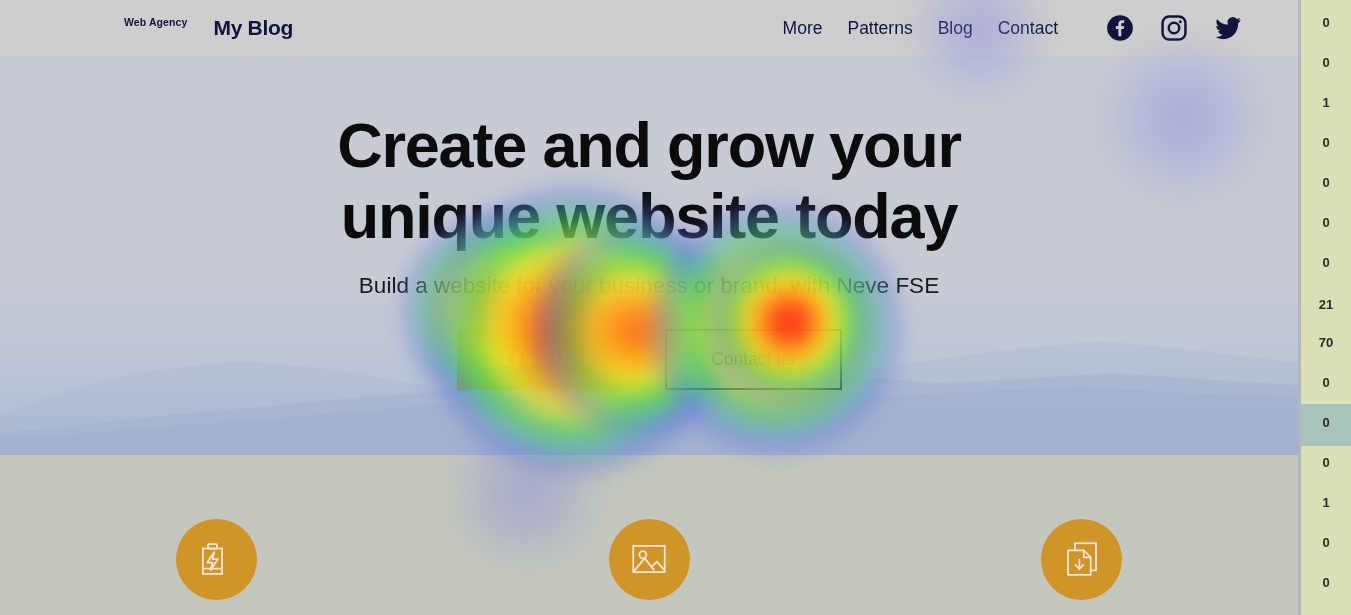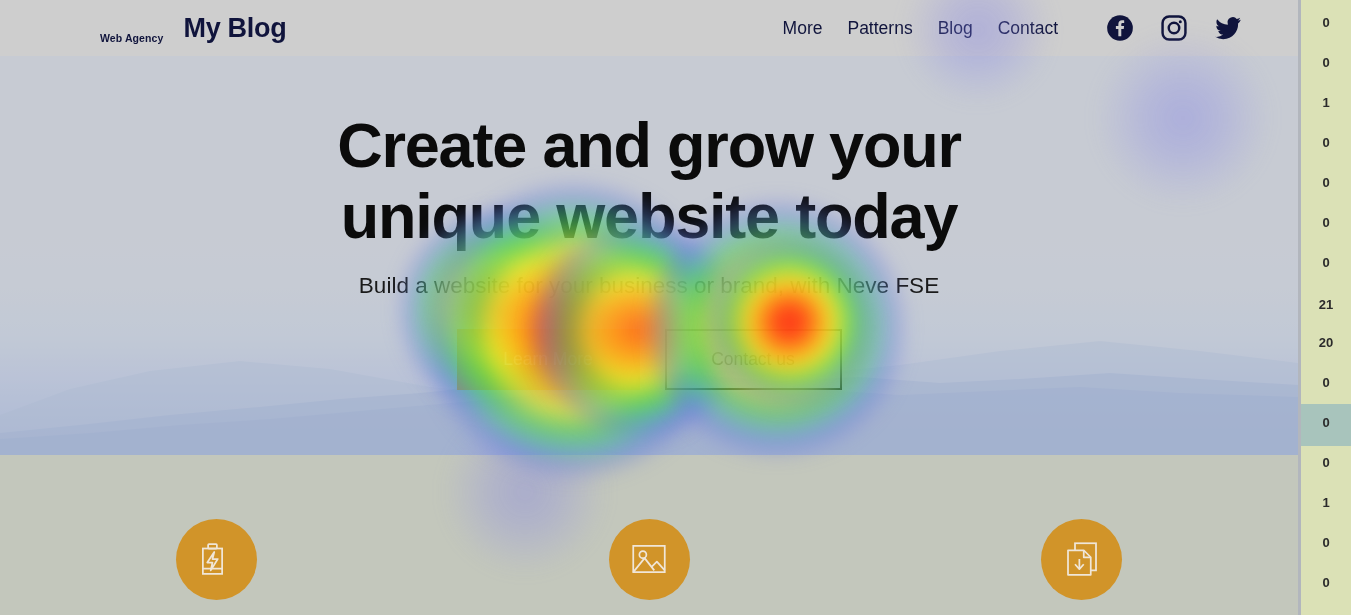--- a/index.html
+++ b/index.html
@@ -26,30 +26,30 @@
   }
 
   
   #header {
     position: absolute; left: 0; top: 0;
     width: 1298px; height: 56px;
     background: #cecece;
     display: flex; align-items: center;
     z-index: 5;
   }
-  #brand { display: flex; align-items: flex-end; }
+  #brand { display: flex; align-items: flex-start; padding-left: 24px; }
   #agency-tag {
     font-size: 10.5px; font-weight: bold; color: #10143c;
     letter-spacing: .1px;
     margin-left: 100px;
     white-space: nowrap;
   }
   #site-title {
-    font-size: 27px; font-weight: bold; color: #10143c;
-    margin-left: 20px; white-space: nowrap;
+    font-size: 21px; font-weight: bold; color: #10143c;
+    margin-left: 26px; white-space: nowrap;
     letter-spacing: -.3px;
   }
   #nav {
     margin-left: auto;
     display: flex; align-items: center; gap: 25px;
   }
   .nav-link {
     font-size: 17.5px; color: #10143c;
     text-decoration: none; white-space: nowrap;
     cursor: pointer;
@@ -300,21 +300,21 @@
     <div id="rail-bands">
         <div class="rail-band" style="top: 404px; height: 42px; background: rgb(168, 196, 188);"></div>
         <div class="rail-cell" style="top: 15px;">0</div>
         <div class="rail-cell" style="top: 55px;">0</div>
         <div class="rail-cell" style="top: 95px;">1</div>
         <div class="rail-cell" style="top: 135px;">0</div>
         <div class="rail-cell" style="top: 175px;">0</div>
         <div class="rail-cell" style="top: 215px;">0</div>
         <div class="rail-cell" style="top: 255px;">0</div>
         <div class="rail-cell" style="top: 297px;">21</div>
-        <div class="rail-cell" style="top: 335px;">20</div>
+        <div class="rail-cell" style="top: 335px;">70</div>
         <div class="rail-cell" style="top: 375px;">0</div>
         <div class="rail-cell" style="top: 415px;">0</div>
         <div class="rail-cell" style="top: 455px;">0</div>
         <div class="rail-cell" style="top: 495px;">1</div>
         <div class="rail-cell" style="top: 535px;">0</div>
         <div class="rail-cell" style="top: 575px;">0</div>
       </div>
   </div>
 
 </div>

